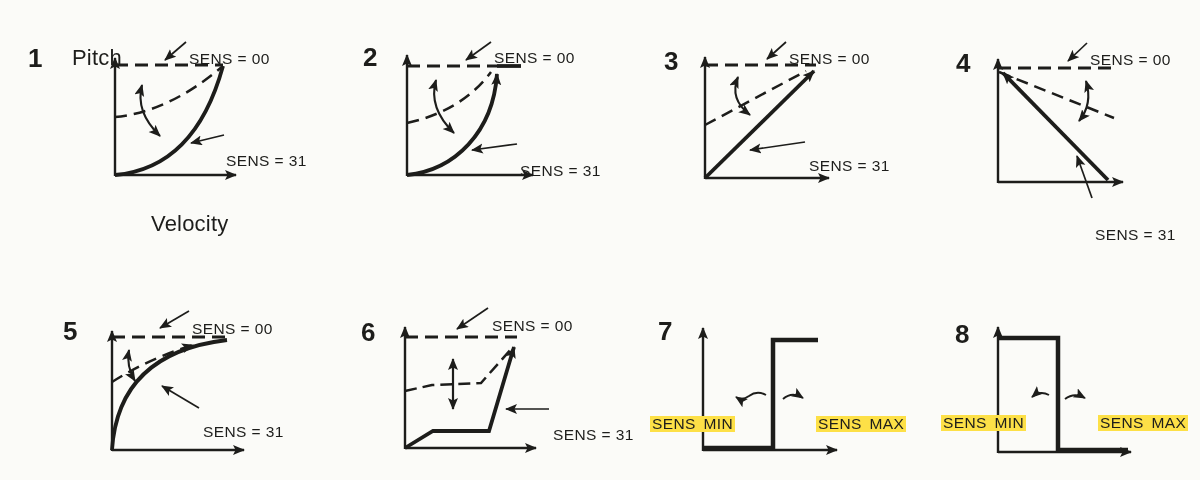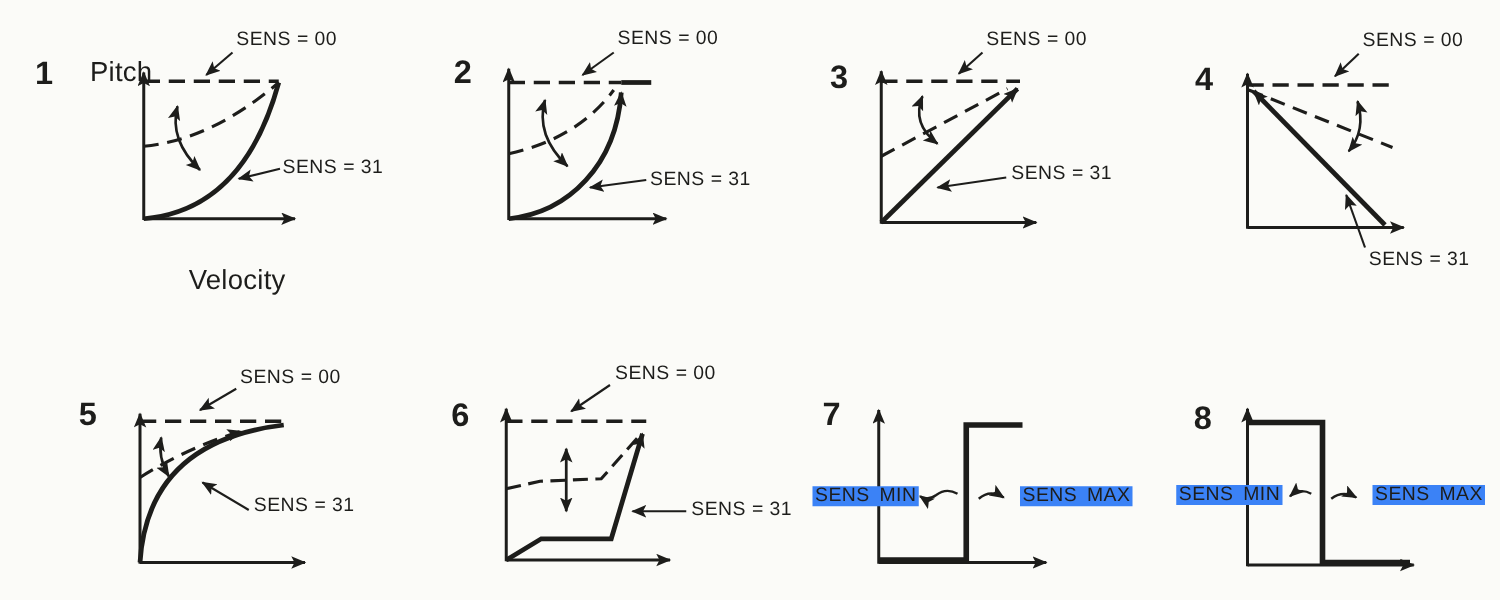--- a/index.html
+++ b/index.html
@@ -1,21 +1,21 @@
 <!DOCTYPE html>
 <html><head>
 <meta charset="utf-8">
 <style>
   html,body{margin:0;padding:0;}
   body{background:#fbfbf8;font-family:"Liberation Sans", sans-serif;}
   .canvas{position:relative;width:1200px;height:480px;background:#fbfbf8;overflow:hidden;}
   .canvas svg{position:absolute;left:0;top:0;}
   .lbl{position:absolute;font-size:15.5px;line-height:16px;letter-spacing:.4px;
-       color:#1d1d1b;white-space:nowrap;}
-  .lbl.bg{background:#3b82f6;padding:0 2px;word-spacing:3px;}
+       color:#1d1d1b;white-space:nowrap;margin-top:27px;}
+  .lbl.bg{background:#fde047;padding:0 2px;word-spacing:3px;}
   .num{position:absolute;font-size:26px;line-height:26px;font-weight:700;color:#1d1d1b;}
   .axlbl{position:absolute;font-size:22px;line-height:17px;color:#1d1d1b;letter-spacing:.2px;}
 </style>
 </head>
 <body>
 
 <div class="canvas">
 
   <svg width="1200" height="480" viewBox="0 0 1200 480" fill="none" stroke="#1d1d1b" stroke-linejoin="miter">
     <defs>

